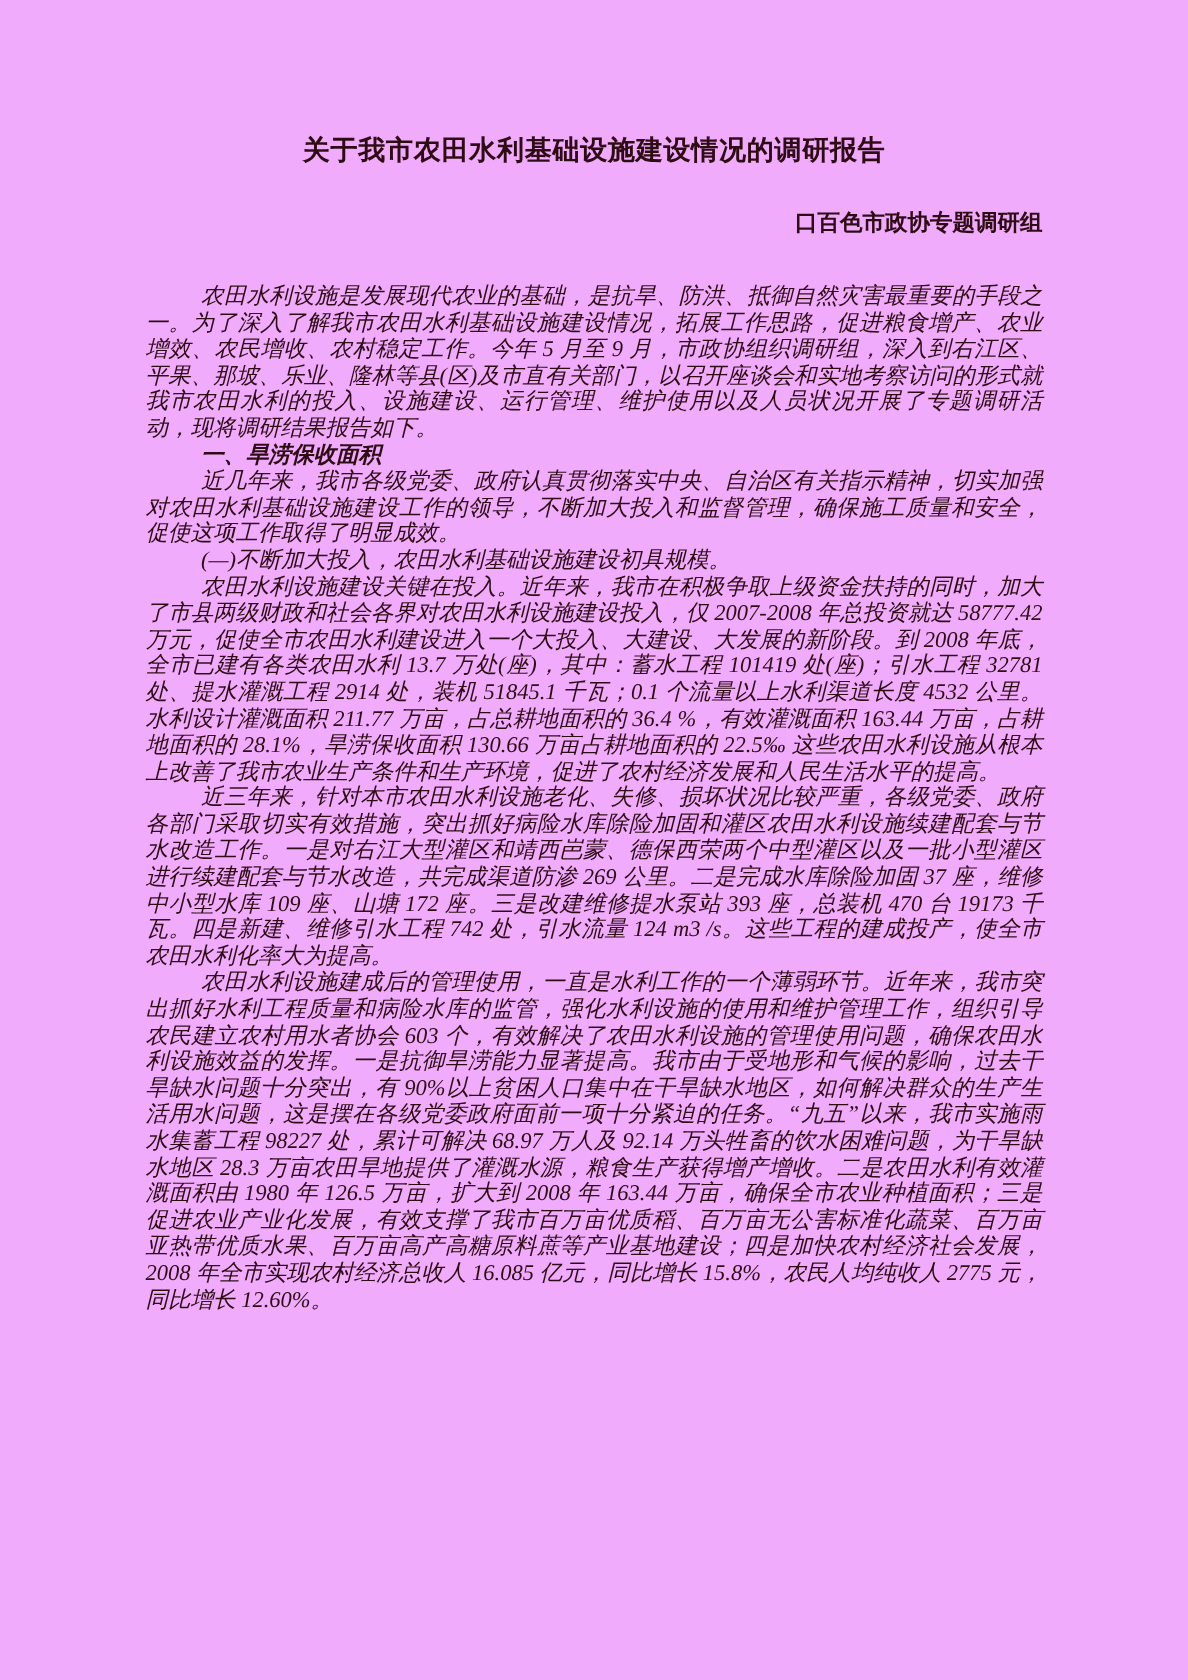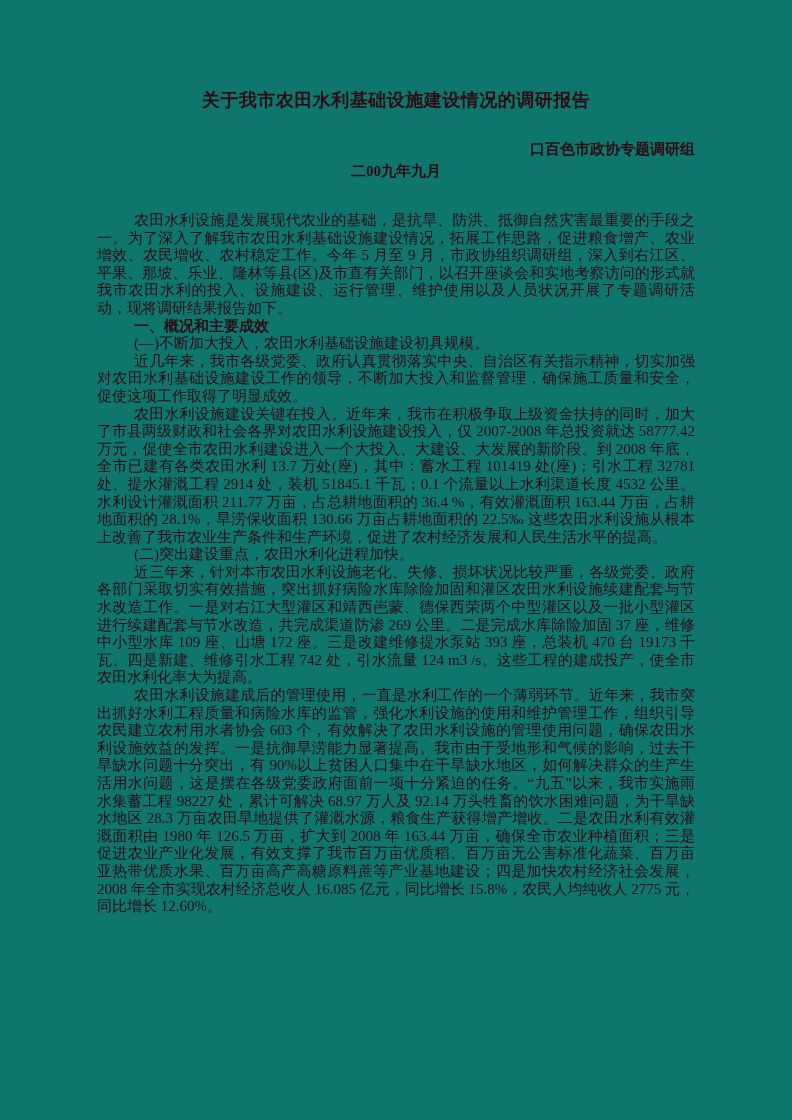--- a/index.html
+++ b/index.html
@@ -11,21 +11,21 @@
     width: 792px;
     height: 1120px;
     overflow: hidden;
     font-family: "Liberation Serif", "DejaVu Serif", serif;
   }
   .page {
     box-sizing: border-box;
     width: 792px;
     height: 1120px;
     padding: 88px 97px 40px 97px;
-    background: #0f766e;
+    background: #f0abfc;
     color: #2e0c14;
   }
   .doc-title {
     margin: 0;
     font-size: 18px;
     line-height: 24px;
     font-weight: bold;
     text-align: center;
     letter-spacing: 0.5px;
     color: #2e0c14;
@@ -45,40 +45,39 @@
     font-weight: bold;
     text-align: center;
     color: #2e0c14;
   }
   .doc-body {
     margin-top: 31px;
     font-size: 15px;
     line-height: 17.6px;
     text-align: justify;
     color: #2e0c14;
+    font-style: italic;
   }
   .doc-body p {
     margin: 0;
     padding: 0;
     text-indent: 37px;
   }
   .doc-body p.heading {
     font-weight: bold;
   }
 </style>
 </head>
 <body>
 
 <div class="page">
   <h1 class="doc-title">关于我市农田水利基础设施建设情况的调研报告</h1>
   <div class="doc-byline">口百色市政协专题调研组</div>
-  <div class="doc-dateline">二00九年九月</div>
   <div class="doc-body">
       <p class="body">农田水利设施是发展现代农业的基础，是抗旱、防洪、抵御自然灾害最重要的手段之一。为了深入了解我市农田水利基础设施建设情况，拓展工作思路，促进粮食增产、农业增效、农民增收、农村稳定工作。今年 5 月至 9 月，市政协组织调研组，深入到右江区、平果、那坡、乐业、隆林等县(区)及市直有关部门，以召开座谈会和实地考察访问的形式就我市农田水利的投入、设施建设、运行管理、维护使用以及人员状况开展了专题调研活动，现将调研结果报告如下。</p>
-      <p class="heading">一、概况和主要成效</p>
+      <p class="heading">一、旱涝保收面积</p>
+      <p class="body">近几年来，我市各级党委、政府认真贯彻落实中央、自治区有关指示精神，切实加强对农田水利基础设施建设工作的领导，不断加大投入和监督管理，确保施工质量和安全，促使这项工作取得了明显成效。</p>
       <p class="body">(—)不断加大投入，农田水利基础设施建设初具规模。</p>
-      <p class="body">近几年来，我市各级党委、政府认真贯彻落实中央、自治区有关指示精神，切实加强对农田水利基础设施建设工作的领导，不断加大投入和监督管理，确保施工质量和安全，促使这项工作取得了明显成效。</p>
       <p class="body">农田水利设施建设关键在投入。近年来，我市在积极争取上级资金扶持的同时，加大了市县两级财政和社会各界对农田水利设施建设投入，仅 2007-2008 年总投资就达 58777.42 万元，促使全市农田水利建设进入一个大投入、大建设、大发展的新阶段。到 2008 年底，全市已建有各类农田水利 13.7 万处(座)，其中：蓄水工程 101419 处(座)；引水工程 32781 处、提水灌溉工程 2914 处，装机 51845.1 千瓦；0.1 个流量以上水利渠道长度 4532 公里。水利设计灌溉面积 211.77 万亩，占总耕地面积的 36.4 %，有效灌溉面积 163.44 万亩，占耕地面积的 28.1%，旱涝保收面积 130.66 万亩占耕地面积的 22.5‰ 这些农田水利设施从根本上改善了我市农业生产条件和生产环境，促进了农村经济发展和人民生活水平的提高。</p>
-      <p class="body">(二)突出建设重点，农田水利化进程加快。</p>
       <p class="body">近三年来，针对本市农田水利设施老化、失修、损坏状况比较严重，各级党委、政府各部门采取切实有效措施，突出抓好病险水库除险加固和灌区农田水利设施续建配套与节水改造工作。一是对右江大型灌区和靖西岜蒙、德保西荣两个中型灌区以及一批小型灌区进行续建配套与节水改造，共完成渠道防渗 269 公里。二是完成水库除险加固 37 座，维修中小型水库 109 座、山塘 172 座。三是改建维修提水泵站 393 座，总装机 470 台 19173 千瓦。四是新建、维修引水工程 742 处，引水流量 124 m3 /s。这些工程的建成投产，使全市农田水利化率大为提高。</p>
       <p class="body">农田水利设施建成后的管理使用，一直是水利工作的一个薄弱环节。近年来，我市突出抓好水利工程质量和病险水库的监管，强化水利设施的使用和维护管理工作，组织引导农民建立农村用水者协会 603 个，有效解决了农田水利设施的管理使用问题，确保农田水利设施效益的发挥。一是抗御旱涝能力显著提高。我市由于受地形和气候的影响，过去干旱缺水问题十分突出，有 90%以上贫困人口集中在干旱缺水地区，如何解决群众的生产生活用水问题，这是摆在各级党委政府面前一项十分紧迫的任务。“九五”以来，我市实施雨水集蓄工程 98227 处，累计可解决 68.97 万人及 92.14 万头牲畜的饮水困难问题，为干旱缺水地区 28.3 万亩农田旱地提供了灌溉水源，粮食生产获得增产增收。二是农田水利有效灌溉面积由 1980 年 126.5 万亩，扩大到 2008 年 163.44 万亩，确保全市农业种植面积；三是促进农业产业化发展，有效支撑了我市百万亩优质稻、百万亩无公害标准化蔬菜、百万亩亚热带优质水果、百万亩高产高糖原料蔗等产业基地建设；四是加快农村经济社会发展，2008 年全市实现农村经济总收人 16.085 亿元，同比增长 15.8%，农民人均纯收人 2775 元，同比增长 12.60%。</p>
     </div>
 </div>
 
 </body></html>

